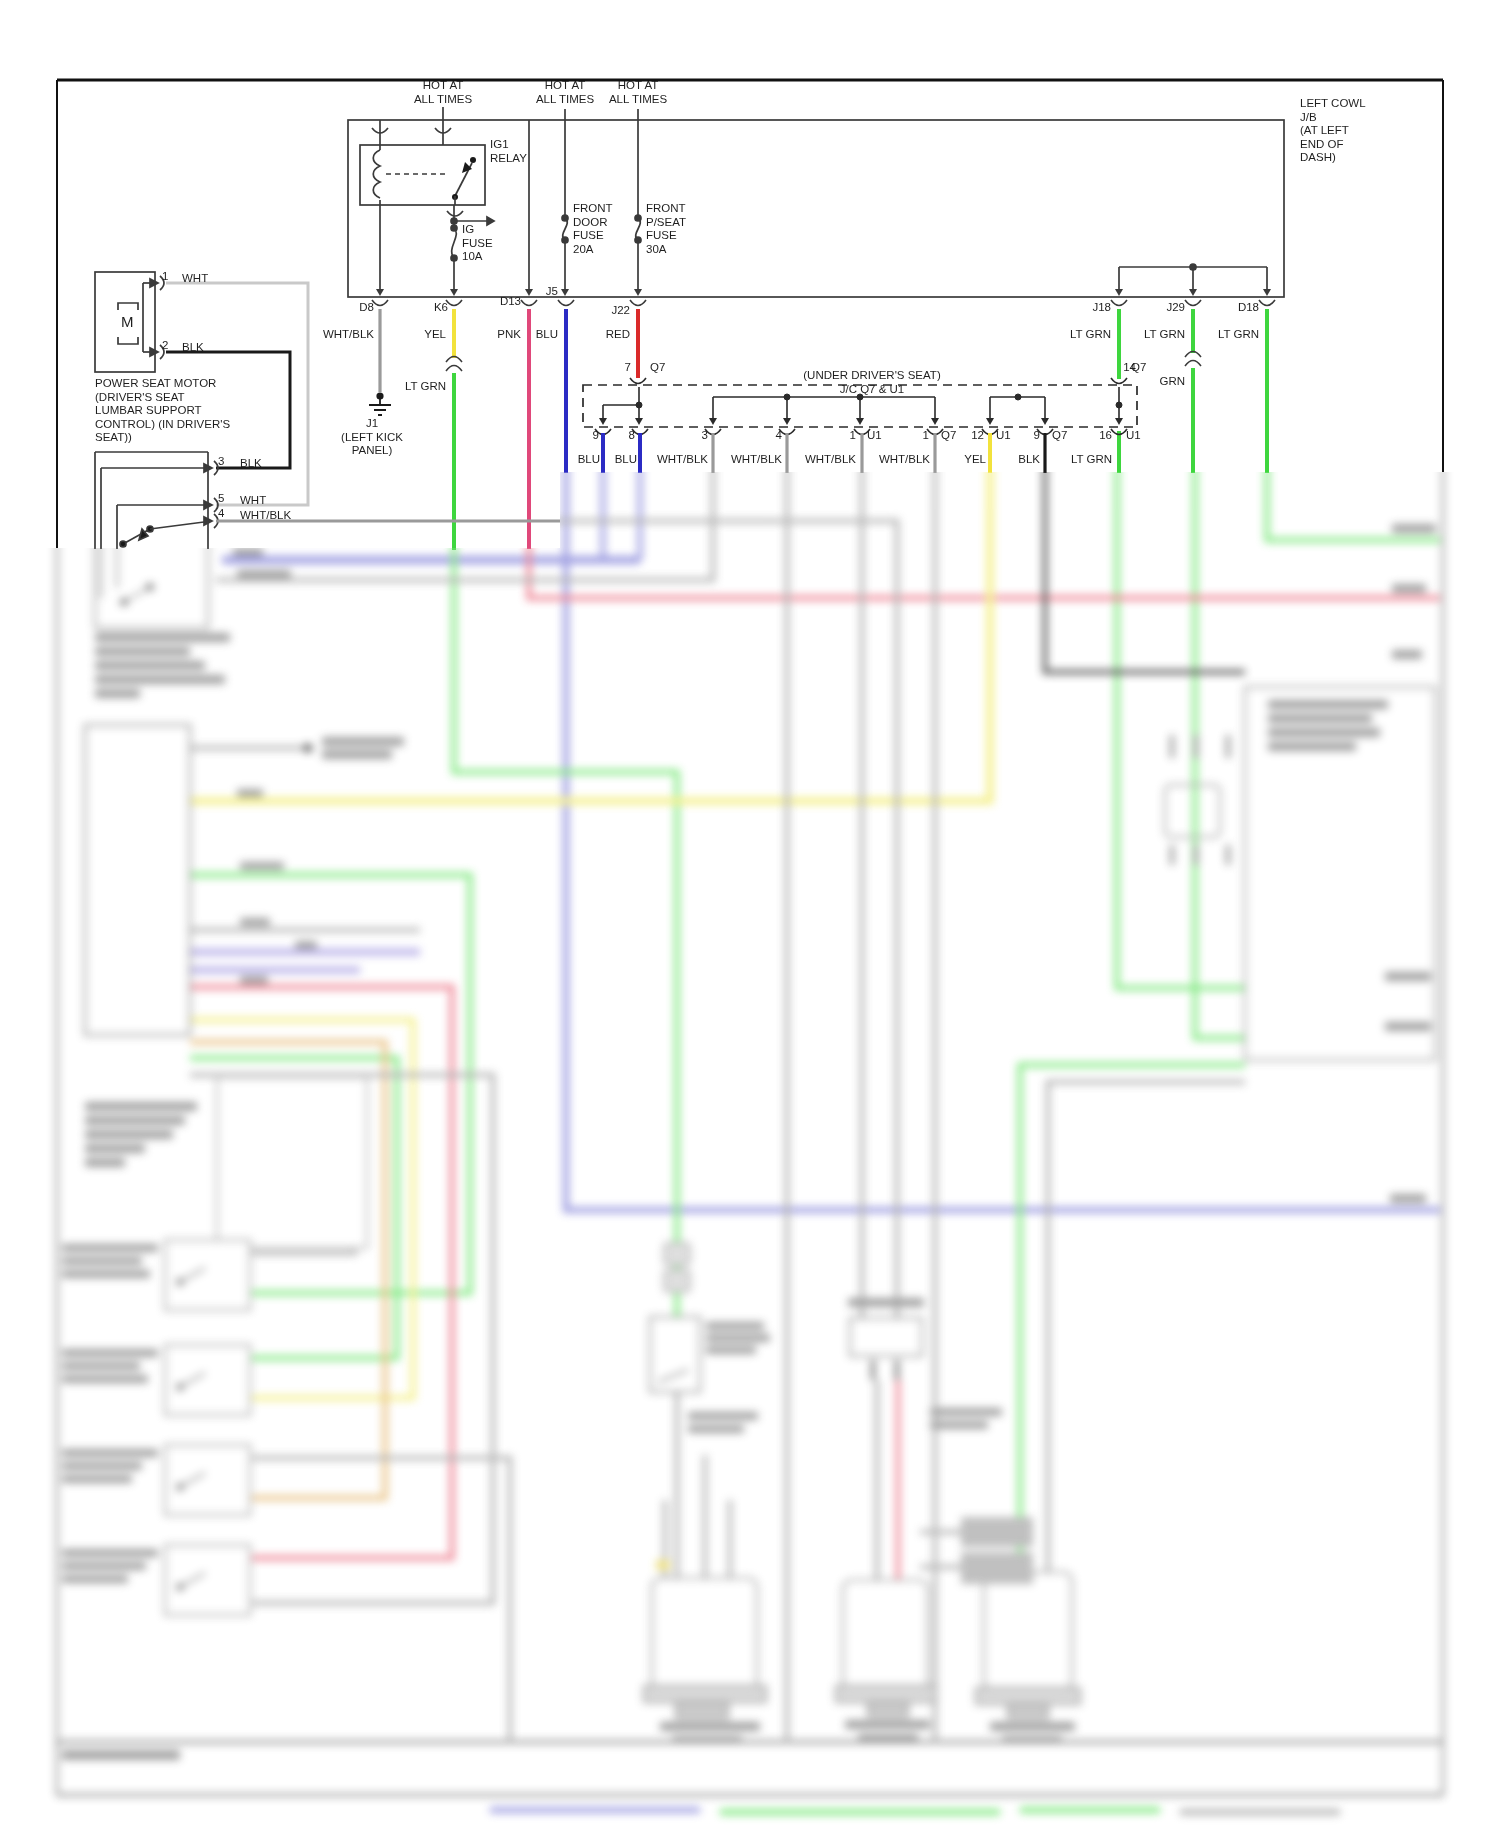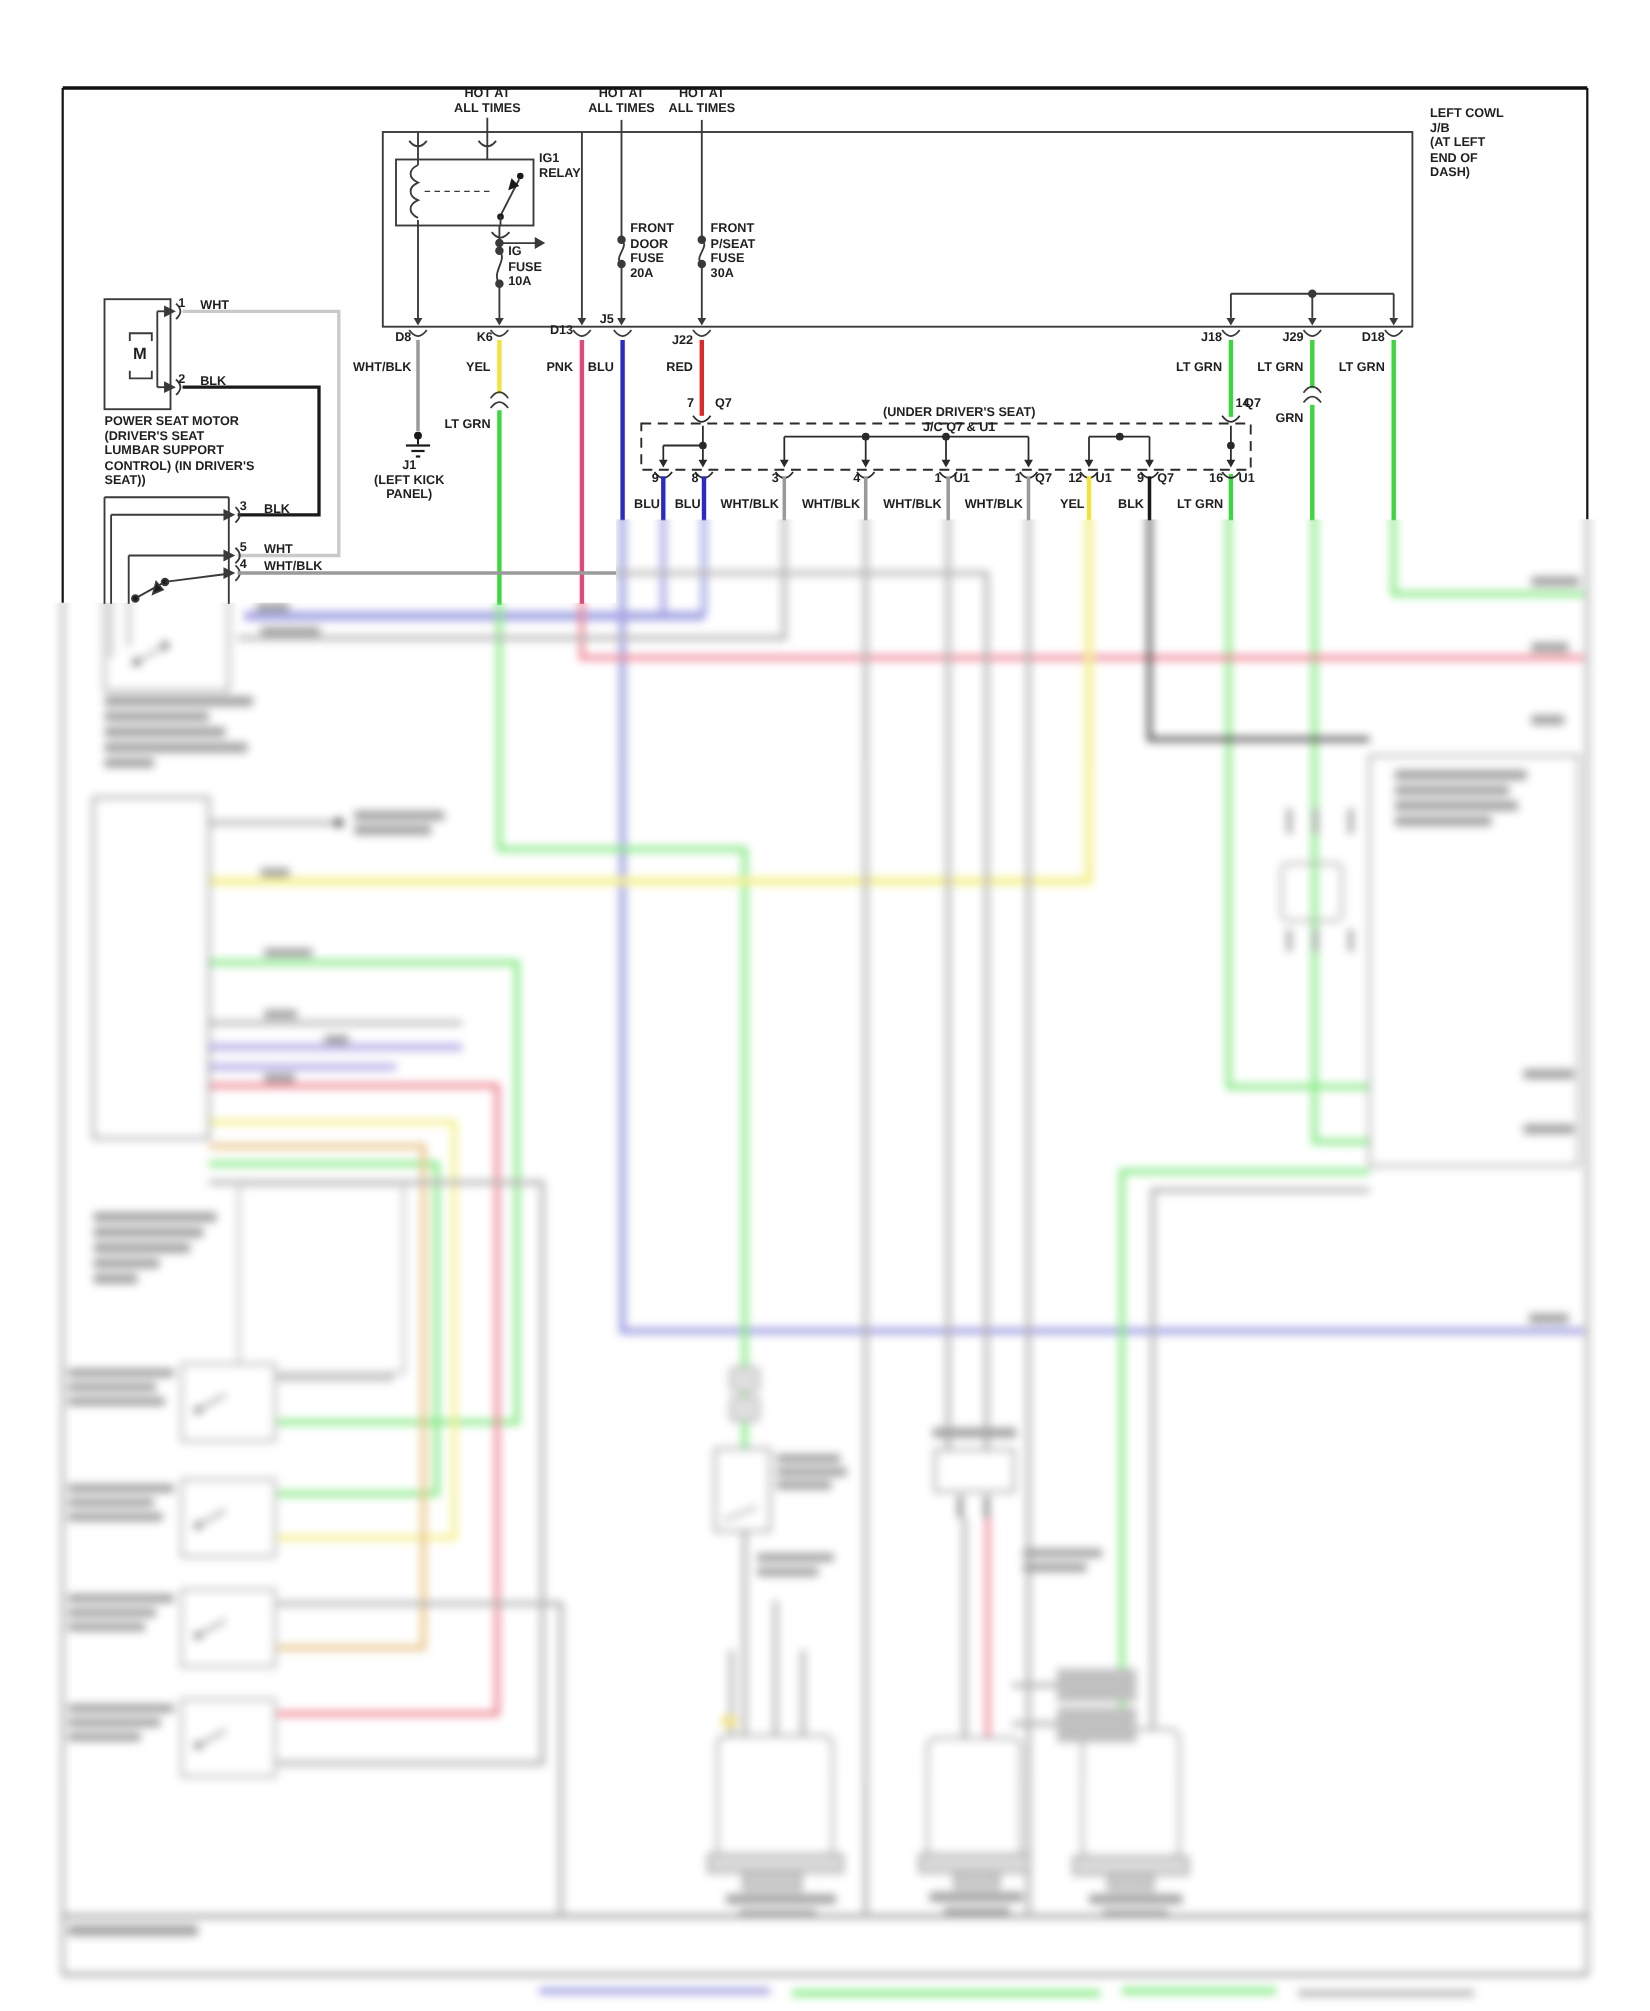--- a/index.html
+++ b/index.html
@@ -1,17 +1,17 @@
 <!DOCTYPE html>
 <html><head>
 <meta charset="utf-8">
 <style>
   html,body{margin:0;padding:0;background:#fff;}
   #page{position:relative;width:1500px;height:1828px;background:#fff;overflow:hidden;
-        font-family:"Liberation Sans",sans-serif;font-weight:bold;}
+        font-family:"Liberation Sans",sans-serif;}
   svg{position:absolute;left:0;top:0;}
   .lb{position:absolute;font-size:11.5px;line-height:13.5px;color:#1f1f1f;white-space:pre-line;}
   .ctr{transform:translateX(-50%);text-align:center;}
   .ra{transform:translateX(-100%);white-space:nowrap;}
   .sm{position:absolute;background:#9c9c9c;border-radius:2px;}
   #blur{position:absolute;left:0;top:0;width:1500px;height:1828px;
         filter:blur(4px);opacity:.93;pointer-events:none;
         clip-path:polygon(560px 472px,1500px 472px,1500px 1828px,0px 1828px,0px 548px,560px 548px);}
 </style>
 </head>

